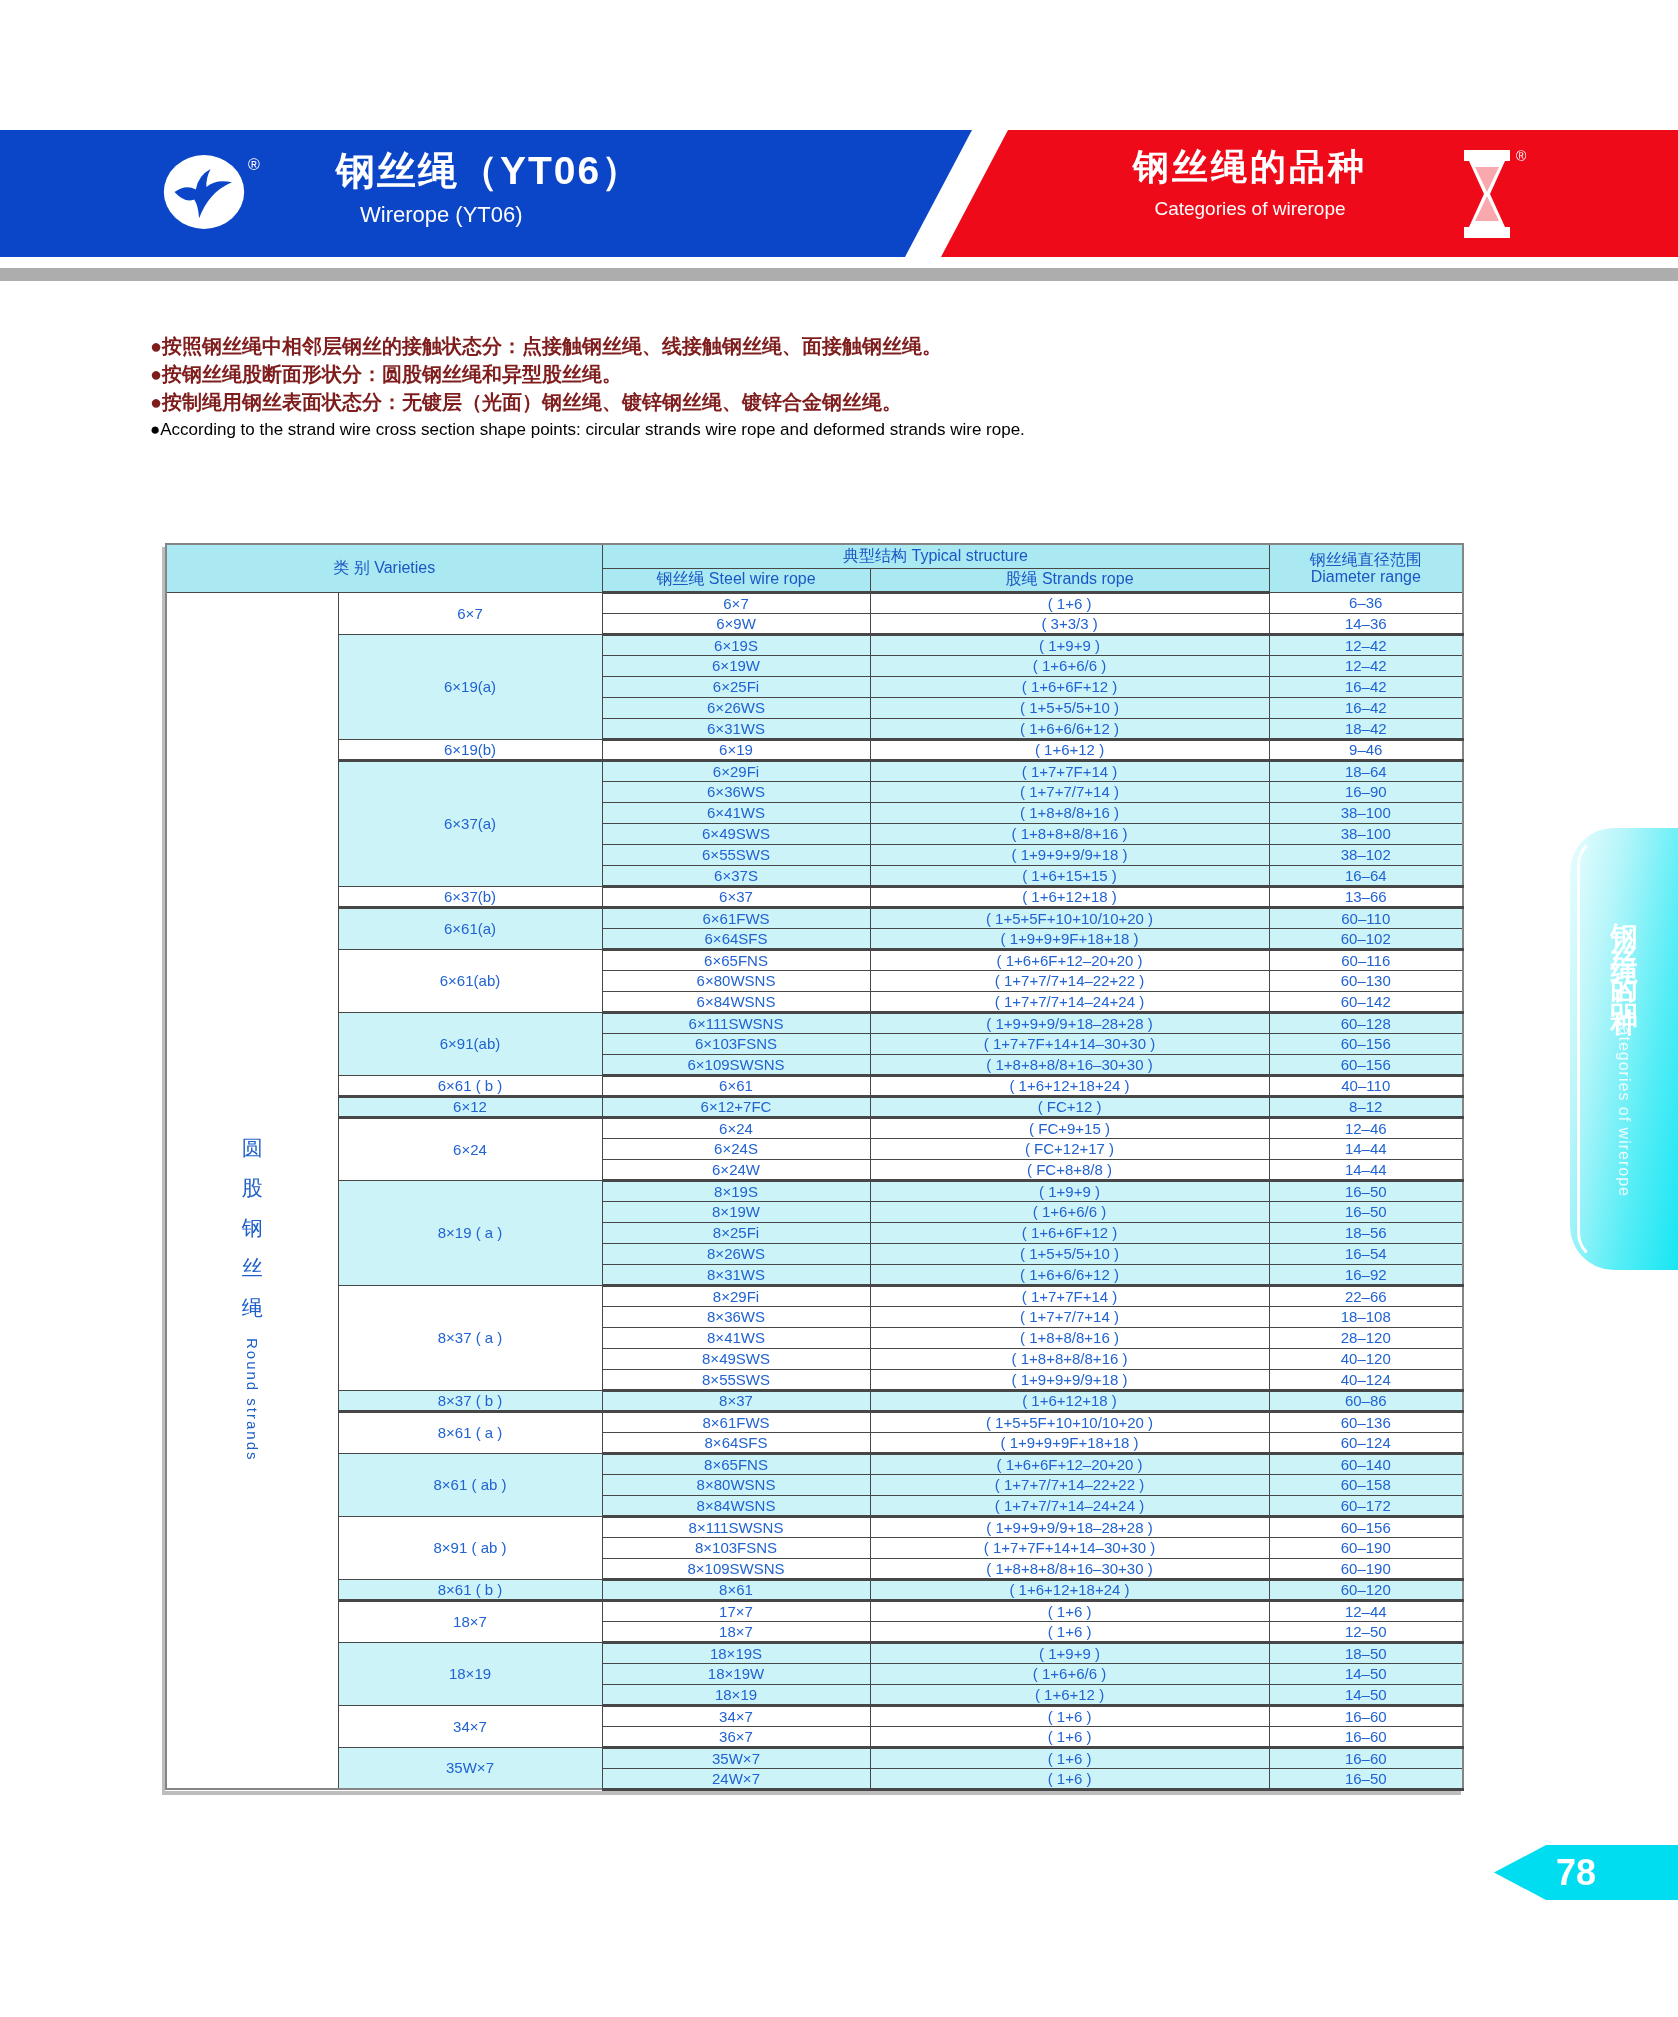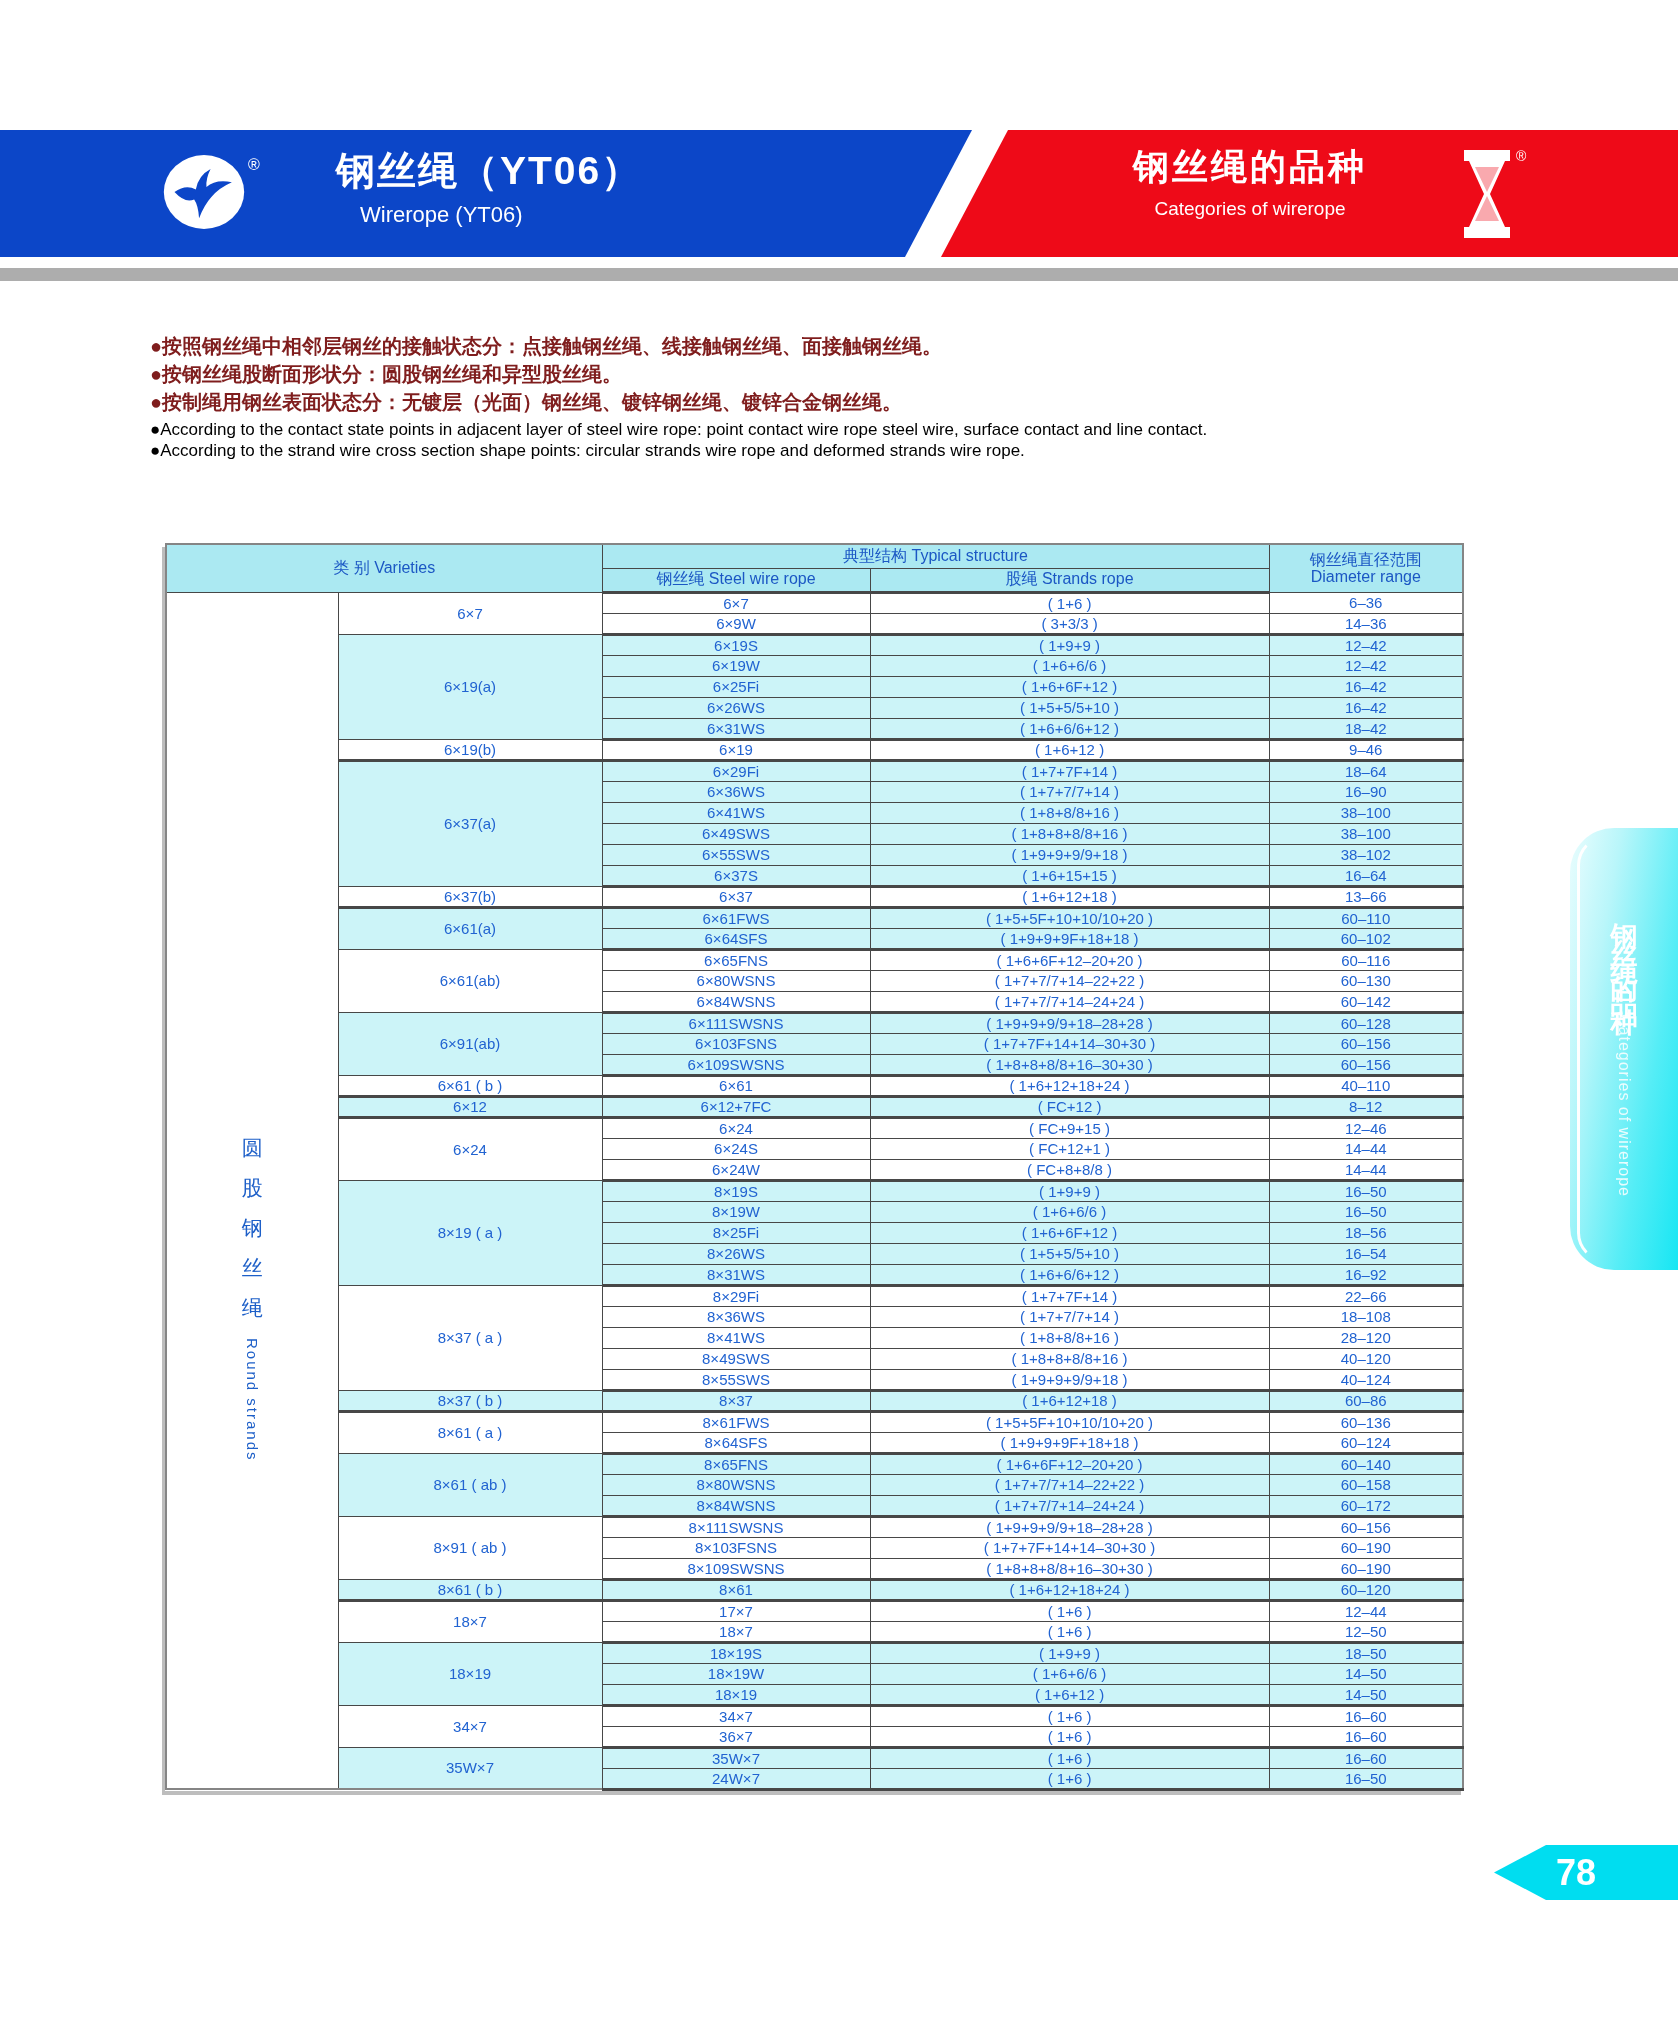--- a/index.html
+++ b/index.html
@@ -98,21 +98,20 @@
   <span class="reg-right">®</span>
 
   <div class="gray-bar"></div>
 
   <div class="bullets-zh">
     <div class="bullet">●按照钢丝绳中相邻层钢丝的接触状态分：点接触钢丝绳、线接触钢丝绳、面接触钢丝绳。</div>
     <div class="bullet">●按钢丝绳股断面形状分：圆股钢丝绳和异型股丝绳。</div>
     <div class="bullet">●按制绳用钢丝表面状态分：无镀层（光面）钢丝绳、镀锌钢丝绳、镀锌合金钢丝绳。</div>
   </div>
   <div class="bullets-en">
-    <div class="bullet">●According to the contact state points in adjacent layer of steel wire rope: point contact wire rope steel wire, surface contact and line contact.</div>
     <div class="bullet">●According to the strand wire cross section shape points: circular strands wire rope and deformed strands wire rope.</div>
   </div>
 
   <div class="tablewrap">
     <table class="rope">
       <colgroup>
         <col style="width:172px">
           <col style="width:264px">
           <col style="width:268px">
         <col style="width:399px">
@@ -281,21 +280,21 @@
             <td>8–12</td>
           </tr>
           <tr class="">
             <td rowspan="3" class="variety">6×24</td>
             <td>6×24</td>
             <td>( FC+9+15 )</td>
             <td>12–46</td>
           </tr>
           <tr class="">
             <td>6×24S</td>
-            <td>( FC+12+1 )</td>
+            <td>( FC+12+17 )</td>
             <td>14–44</td>
           </tr>
           <tr class=" group-end">
             <td>6×24W</td>
             <td>( FC+8+8/8 )</td>
             <td>14–44</td>
           </tr>
           <tr class="shade">
             <td rowspan="5" class="variety">8×19 ( a )</td>
             <td>8×19S</td>

